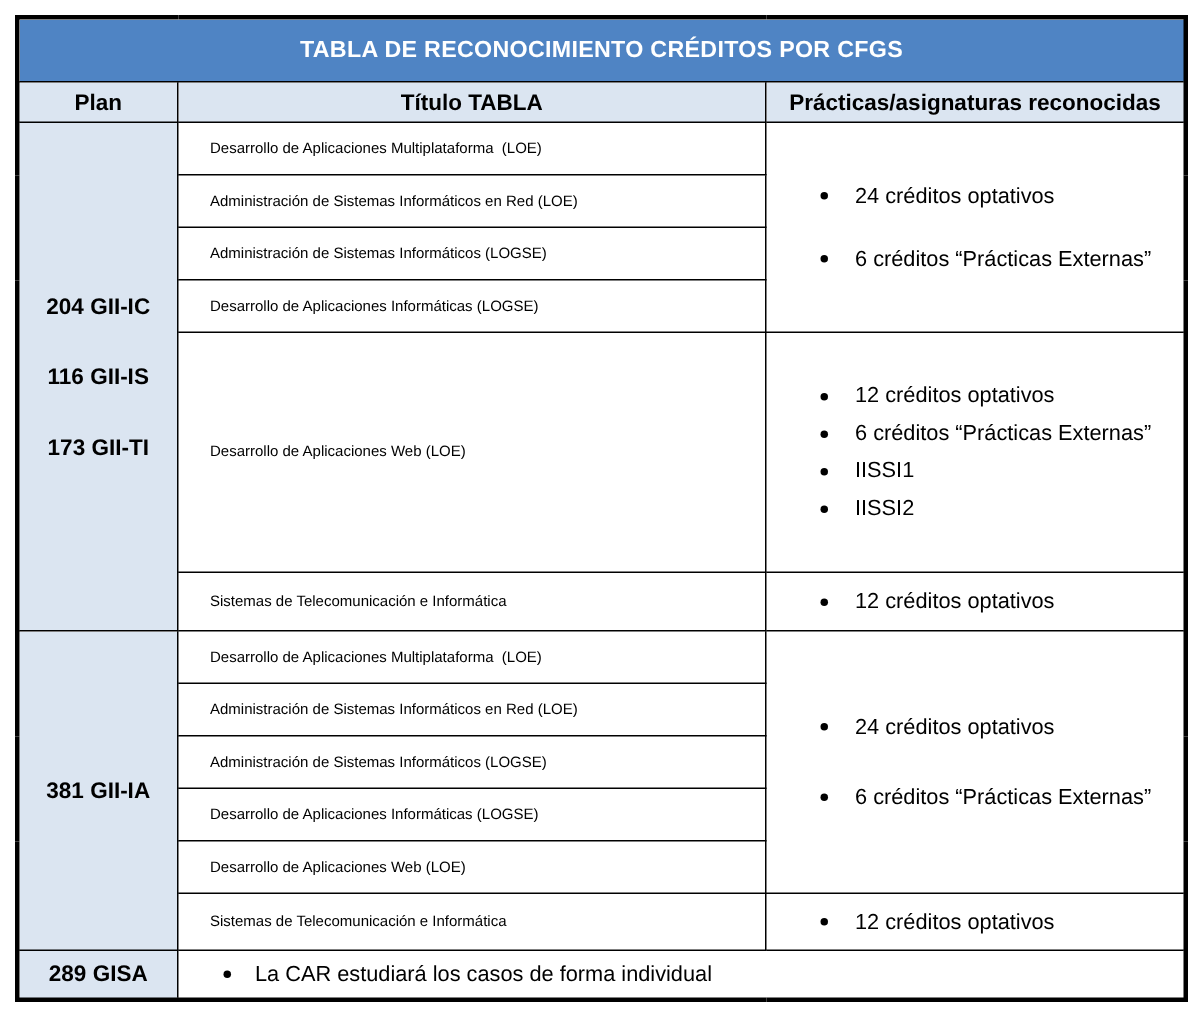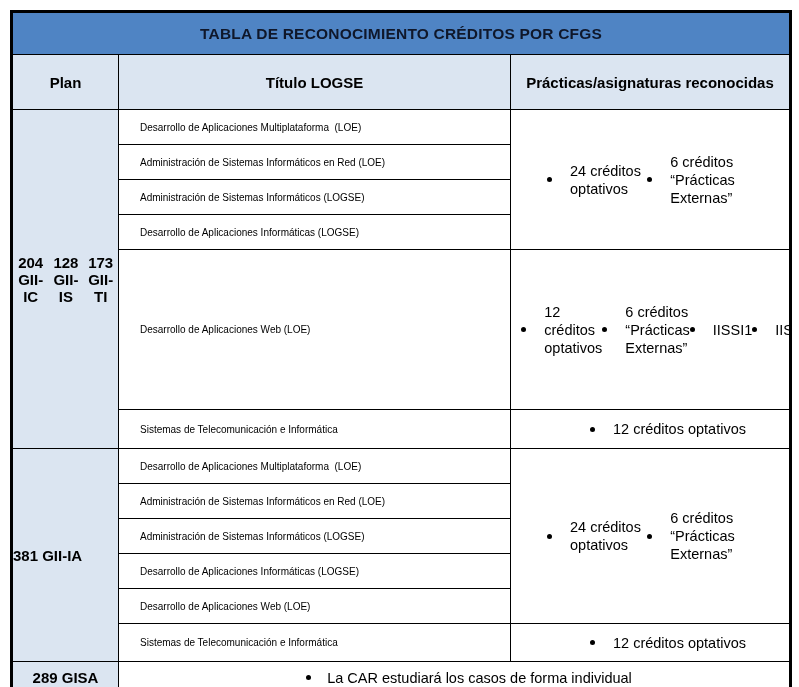--- a/index.html
+++ b/index.html
@@ -8,36 +8,36 @@
     font-family:"Liberation Sans", sans-serif; color:#000;
   }
   table.rec-table {
     position:absolute; left:10px; top:10px; width:779px;
     border-collapse:collapse; table-layout:fixed;
     border:3px solid #000000;
   }
   td { border:1px solid #000000; padding:0; vertical-align:middle; overflow:hidden; }
 
   .title-cell {
-    background:#4f84c4; color:#0f172a; font-weight:bold; font-size:15.5px;
+    background:#4f84c4; color:#ffffff; font-weight:bold; font-size:15.5px;
     text-align:center; letter-spacing:0.2px;
   }
   .head-cell {
     background:#dbe5f1; font-weight:bold; font-size:15px; text-align:center;
   }
   .plan-cell {
     background:#dbe5f1; font-weight:bold; font-size:15px; text-align:center;
   }
-  .plan-stack { display:flex; flex-direction:row; align-items:center; row-gap:30px; }
+  .plan-stack { display:flex; flex-direction:column; align-items:center; row-gap:30px; }
   .cfgs-cell {
     font-size:10px; padding-left:21px; white-space:pre; text-align:left;
   }
   .credits-cell { font-size:14.5px; }
   .blist {
-    display:flex; flex-direction:row; justify-content:center;
+    display:flex; flex-direction:column; justify-content:center;
     padding-left:36px; height:100%;
   }
   .blist-g1a { row-gap:24px; }
   .blist-g2a { row-gap:29px; }
   .blist-web { row-gap:7px; }
   .bullet-item { display:flex; align-items:center; column-gap:18px; line-height:18px; }
   .dot { width:5px; height:5px; border-radius:50%; background:#000; flex:0 0 auto; }
   .note-cell { font-size:14.5px; }
   .note-cell .blist { padding-left:30px; }
   .note-cell .bullet-item { column-gap:16px; }
@@ -51,31 +51,31 @@
       <col style="width:107px">
         <col style="width:392px">
         <col style="width:280px">
     </colgroup>
 
     <tbody>
         <tr style="height:43px">
       <td class="title-cell" colspan="3">TABLA DE RECONOCIMIENTO CRÉDITOS POR CFGS</td>
     </tr>
 
-    <tr style="height:55px">
+    <tr style="height:27px">
       <td class="head-cell">Plan</td>
-      <td class="head-cell">Título LOGSE</td>
+      <td class="head-cell">Título TABLA</td>
       <td class="head-cell">Prácticas/asignaturas reconocidas</td>
     </tr>
 
     <tr style="height:35px">
       <td class="plan-cell" rowspan="6">
         <div class="plan-stack">
           <div>204 GII-IC</div>
-          <div>128 GII-IS</div>
+          <div>116 GII-IS</div>
           <div>173 GII-TI</div>
         </div>
       </td>
       <td class="cfgs-cell">Desarrollo de Aplicaciones Multiplataforma  (LOE)</td>
       <td class="credits-cell" rowspan="4">
         <div class="blist blist-g1a">
           <div class="bullet-item">
                 <span class="dot"></span>
                 <span>24 créditos optativos</span>
               </div>

